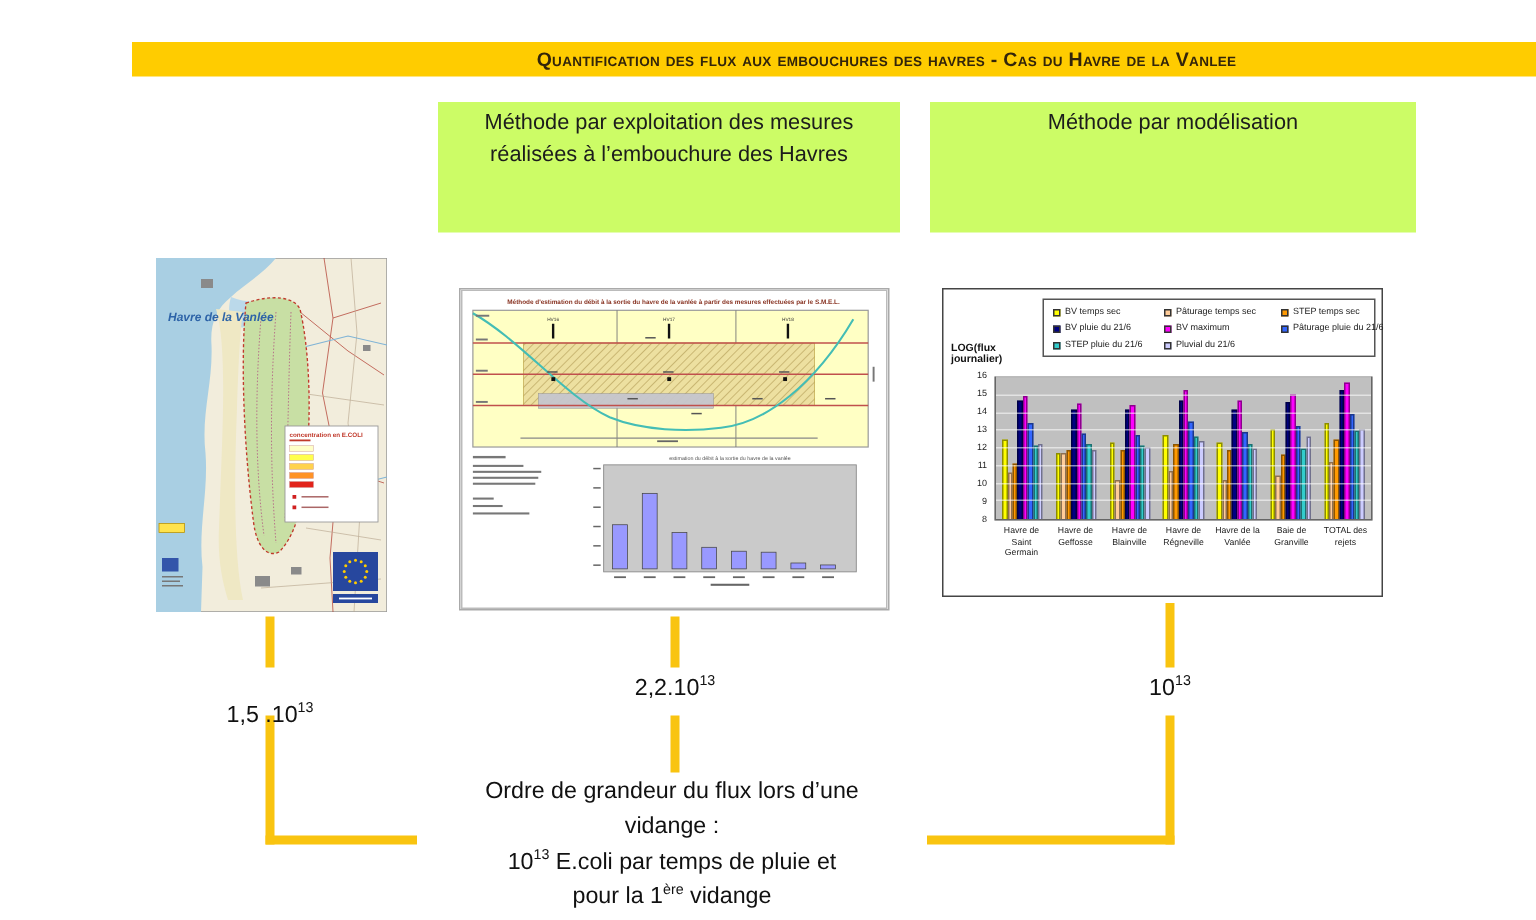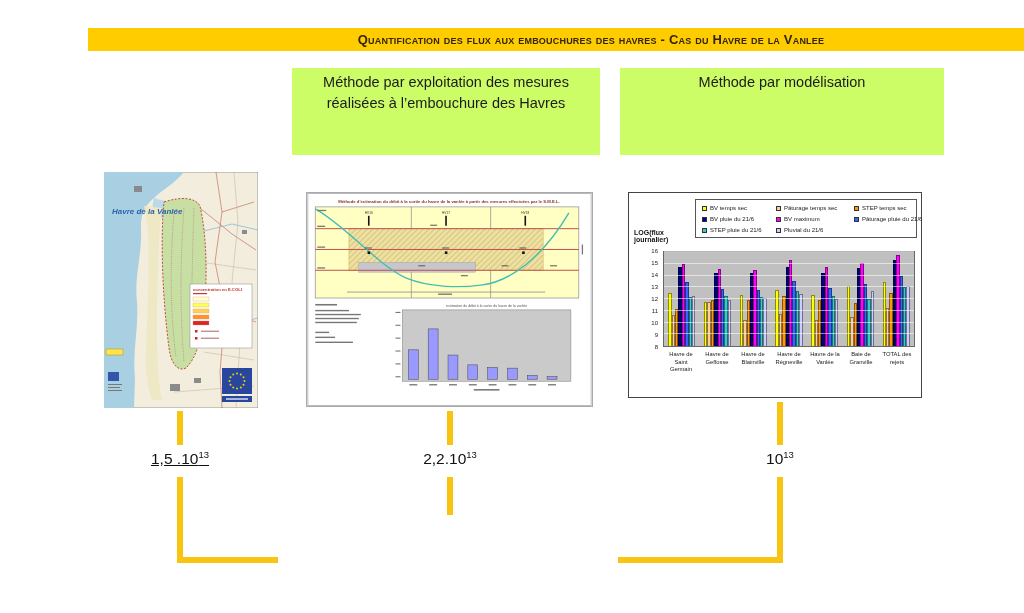--- a/index.html
+++ b/index.html
@@ -419,24 +419,30 @@
   <div class="conn v" style="left:177px; top:477px; height:86px;"></div>
   <div class="conn h" style="left:177px; top:557px; width:101px;"></div>
 
   <div class="conn v" style="left:447px; top:411px; height:34px;"></div>
   <div class="conn v" style="left:447px; top:477px; height:38px;"></div>
 
   <div class="conn v" style="left:777px; top:402px; height:43px;"></div>
   <div class="conn v" style="left:777px; top:477px; height:86px;"></div>
   <div class="conn h" style="left:618px; top:557px; width:165px;"></div>
 
-  <div class="fluxval" style="left:125px; top:450px;text-decoration:underline;">
+  <div class="fluxval" style="left:125px; top:468px;">
     <span>1,5 .10</span><sup>13</sup>
   </div>
   <div class="fluxval" style="left:395px; top:450px;">
     <span>2,2.10</span><sup>13</sup>
   </div>
   <div class="fluxval" style="left:725px; top:450px;">
     <span>10</span><sup>13</sup>
   </div>
 
+  <div class="concl">
+    <div>Ordre de grandeur du flux lors d’une</div>
+    <div>vidange :</div>
+    <div><span>10</span><sup>13</sup><span> E.coli par temps de pluie et</span></div>
+    <div><span>pour la 1</span><sup>ère</sup><span> vidange</span></div>
+  </div>
 
 </div>
 
 </body></html>

